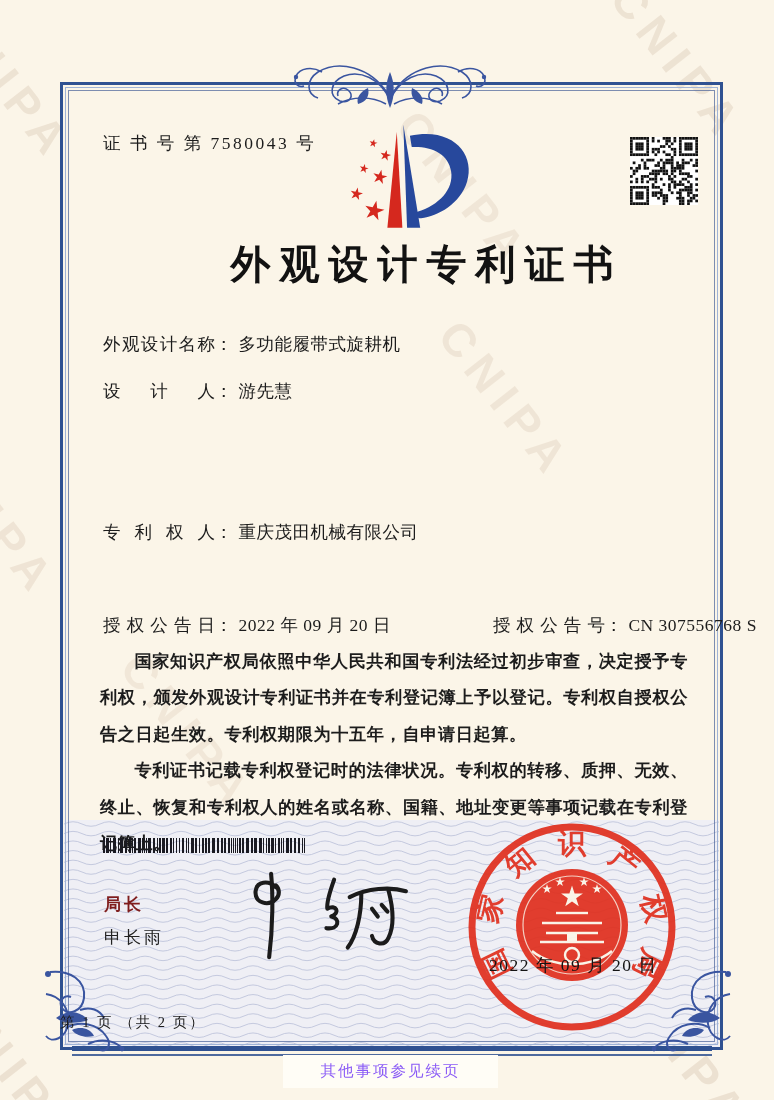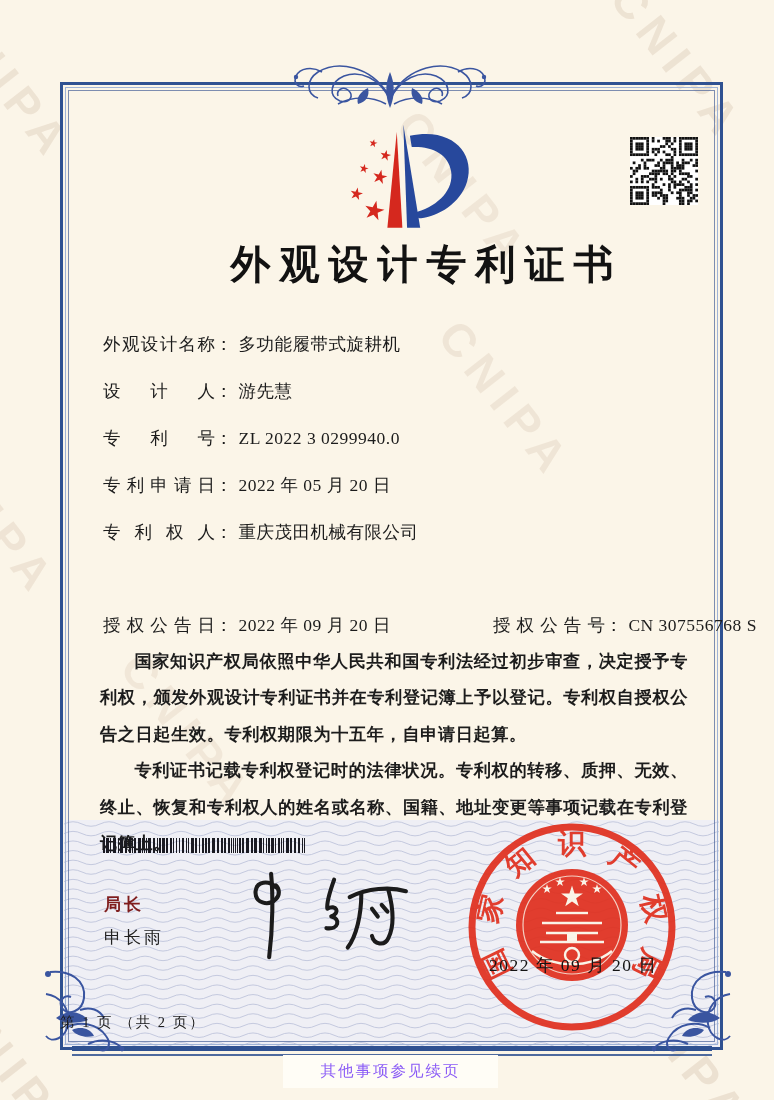--- a/index.html
+++ b/index.html
@@ -190,20 +190,21 @@
       <path d="M44 44 C 54 40, 64 44, 68 52"></path>
     </g>
     <g fill="#3a55a0">
       <path d="M20 52 C 30 44, 44 44, 52 54 C 42 58, 28 58, 20 52 Z"></path>
       <path d="M36 64 C 44 60, 54 62, 58 70 C 50 72, 40 70, 36 64 Z"></path>
       <circle cx="12" cy="8" r="3"></circle>
       <circle cx="86" cy="83" r="2.4"></circle>
     </g>
   </svg>
 
+  <div id="cert-number">证 书 号 第 7580043 号</div>
 
   <svg id="logo" width="150" height="112" viewBox="0 0 160 118">
     <polygon points="68,10 74,112 58,112" fill="#d5281e"></polygon>
     <polygon points="75,2 93,112 79,112" fill="#27489c"></polygon>
     <path d="M 82 14 C 128 4, 152 34, 143 63 C 136 86, 112 100, 94 102 C 89 102, 87 98, 90 95 C 113 88, 129 71, 126 52 C 123 33, 105 25, 84 26 Z" fill="#27489c"></path>
     <g id="logo-stars" fill="#d5281e">
         <path d="M46.29 83.24 L47.12 91.19 L54.94 92.85 L47.64 96.10 L48.47 104.05 L43.13 98.11 L35.83 101.36 L39.82 94.44 L34.47 88.50 L42.29 90.16 Z"></path>
         <path d="M26.46 69.15 L26.99 74.21 L31.96 75.27 L27.32 77.34 L27.85 82.39 L24.44 78.62 L19.80 80.68 L22.34 76.28 L18.94 72.50 L23.91 73.56 Z"></path>
         <path d="M51.66 50.17 L52.27 55.96 L57.96 57.16 L52.65 59.53 L53.25 65.31 L49.36 60.99 L44.05 63.35 L46.96 58.32 L43.07 54.00 L48.76 55.21 Z"></path>
         <path d="M34.04 44.11 L34.42 47.72 L37.97 48.48 L34.65 49.95 L35.03 53.57 L32.60 50.87 L29.28 52.35 L31.10 49.20 L28.67 46.50 L32.22 47.26 Z"></path>
@@ -506,26 +507,20 @@
     </svg>
 
   <div id="title">外观设计专利证书</div>
 
   <div class="field-row" style="top:379px;">
     <span class="field-label">设计人</span><span class="field-colon">：</span><span class="field-value">游先慧</span>
   </div>
   <div class="field-row" style="top:332px;">
     <span class="field-label">外观设计名称</span><span class="field-colon">：</span><span class="field-value">多功能履带式旋耕机</span>
   </div>
-  <div class="field-row" style="top:426px;">
-    <span class="field-label">专利号</span><span class="field-colon">：</span><span class="field-value">ZL 2022 3 0299940.0</span>
-  </div>
-  <div class="field-row" style="top:473px;">
-    <span class="field-label">专利申请日</span><span class="field-colon">：</span><span class="field-value">2022 年 05 月 20 日</span>
-  </div>
   <div class="field-row" style="top:520px;">
     <span class="field-label">专利权人</span><span class="field-colon">：</span><span class="field-value">重庆茂田机械有限公司</span>
   </div>
   <div class="field-row" style="top:613px;">
     <span class="field-label">授权公告日</span><span class="field-colon">：</span><span class="field-value">2022 年 09 月 20 日</span><span class="pair2"><span class="field-label">授权公告号</span><span class="field-colon">：</span><span class="field-value">CN 307556768 S</span></span>
   </div>
 
   <div id="paragraphs">
     <p>国家知识产权局依照中华人民共和国专利法经过初步审查，决定授予专利权，颁发外观设计专利证书并在专利登记簿上予以登记。专利权自授权公告之日起生效。专利权期限为十五年，自申请日起算。</p>
     <p>专利证书记载专利权登记时的法律状况。专利权的转移、质押、无效、终止、恢复和专利权人的姓名或名称、国籍、地址变更等事项记载在专利登记簿上。</p>

